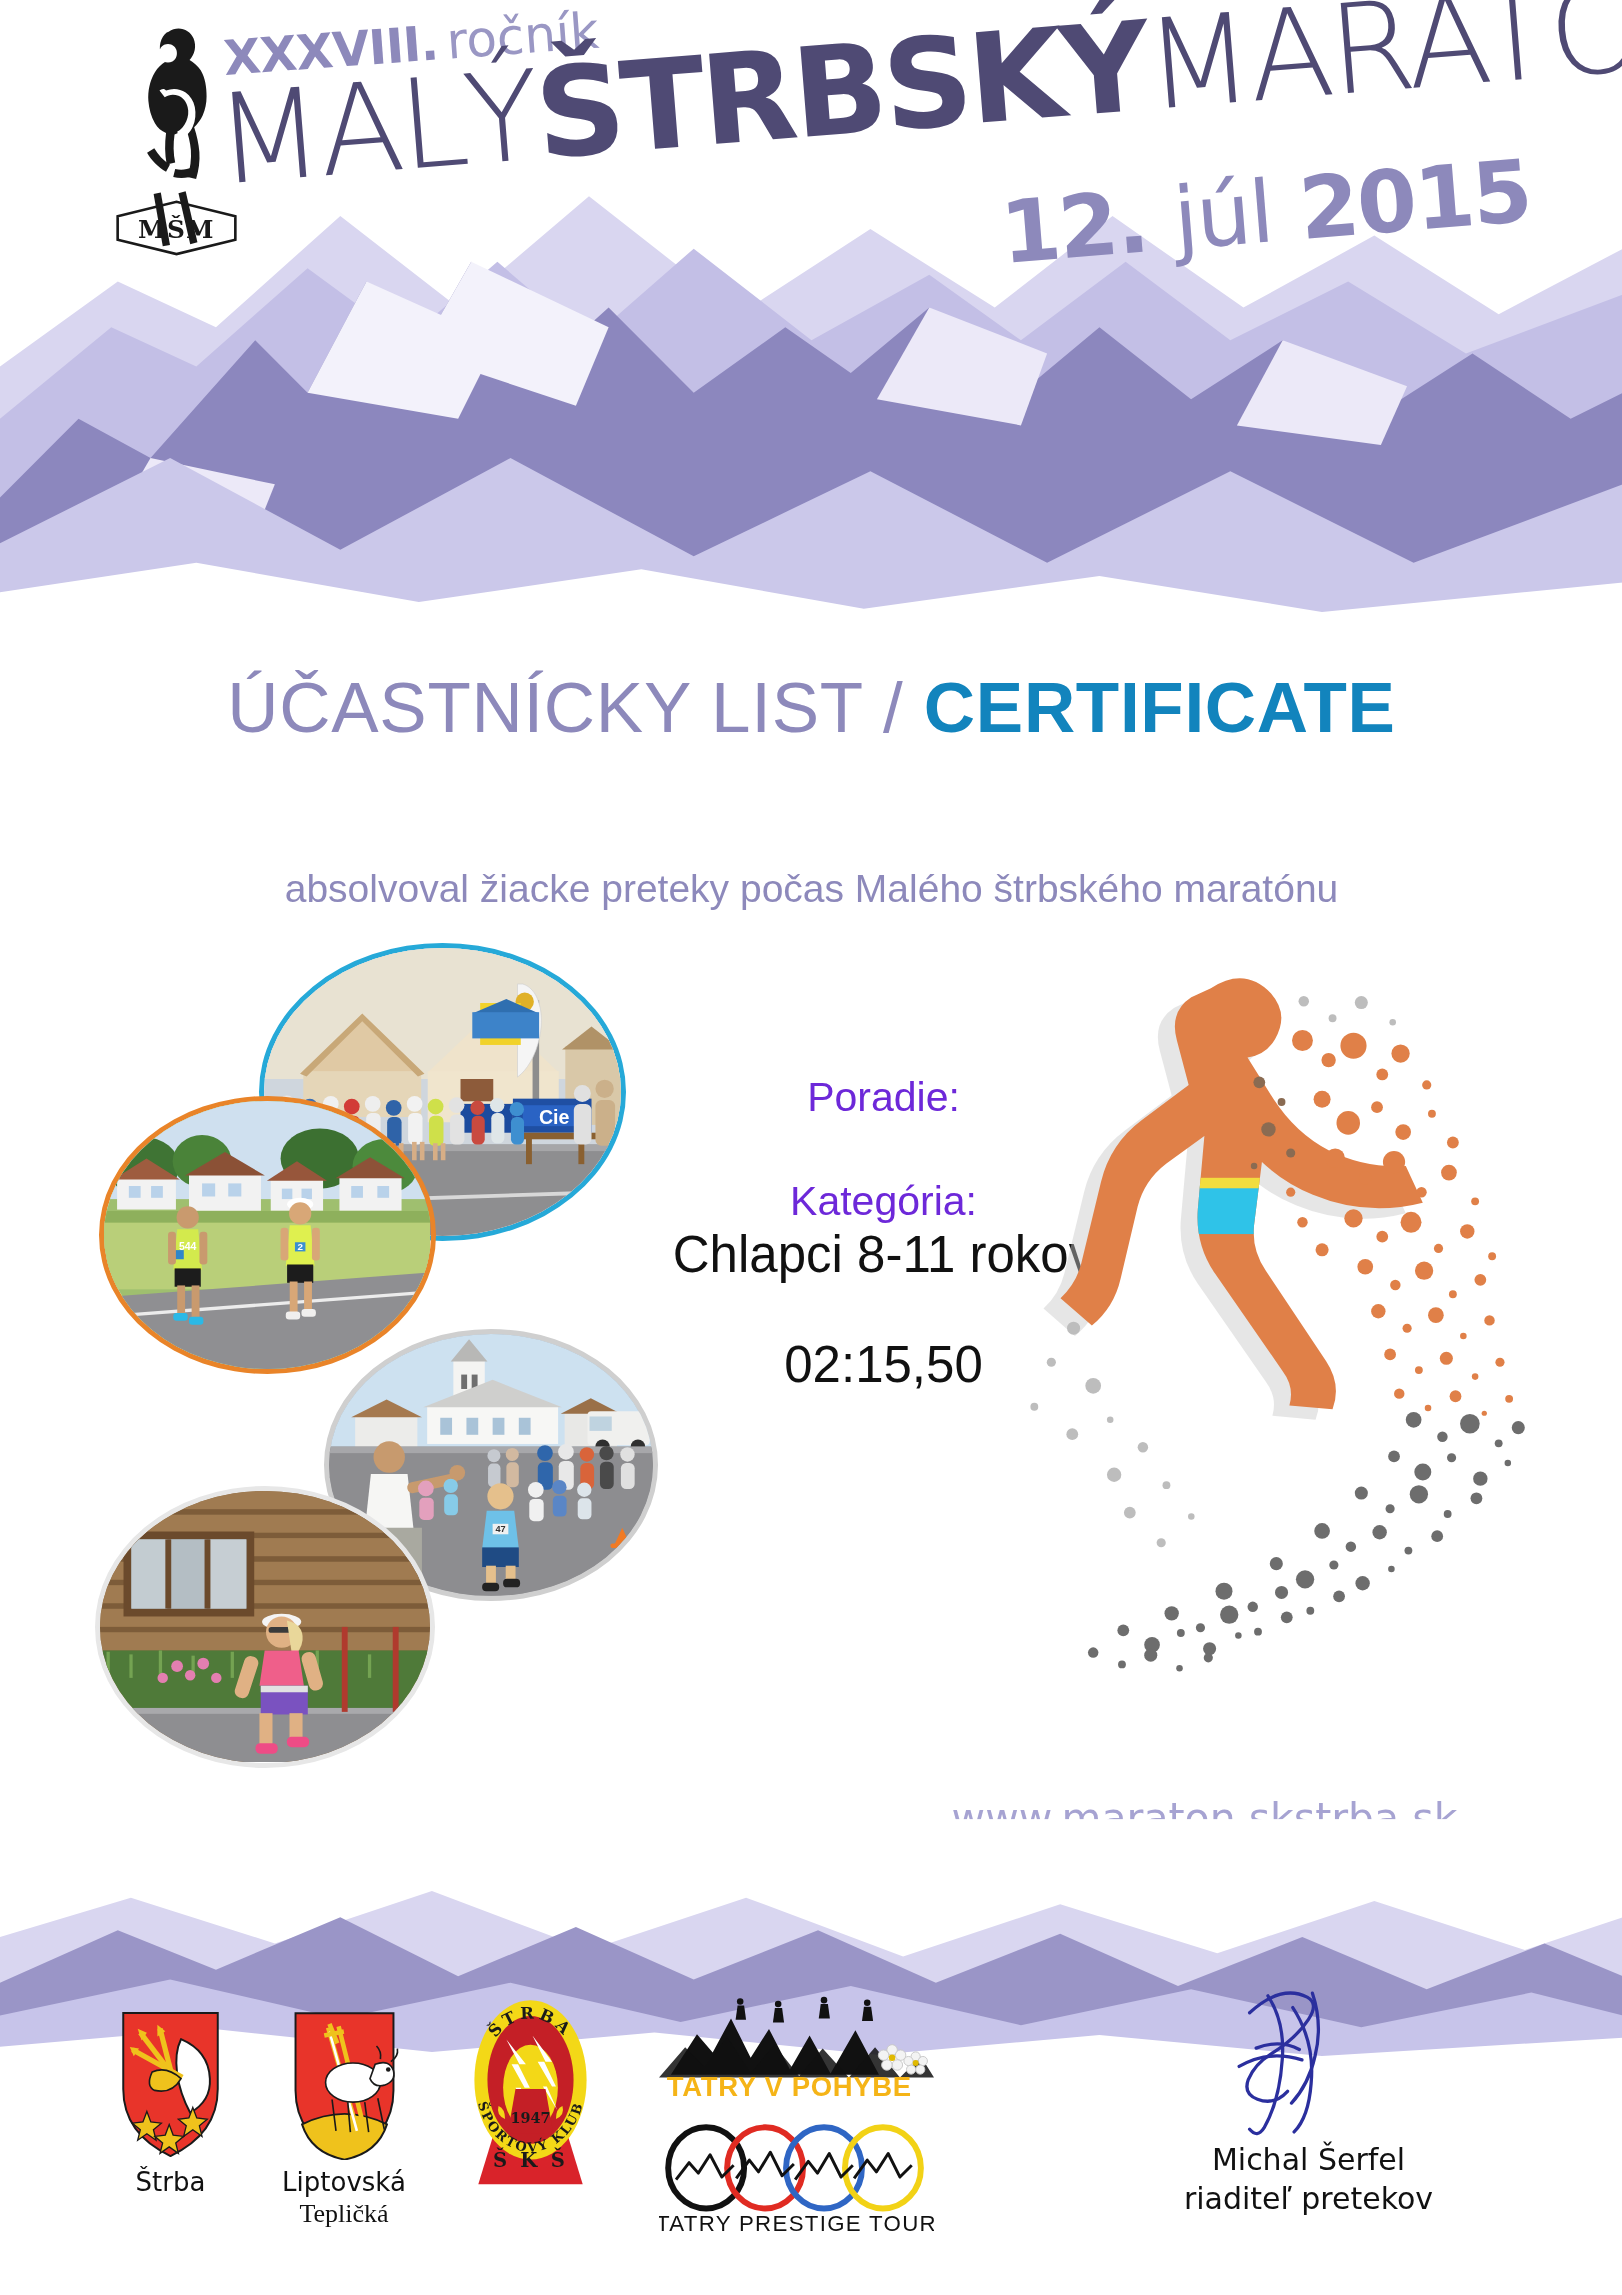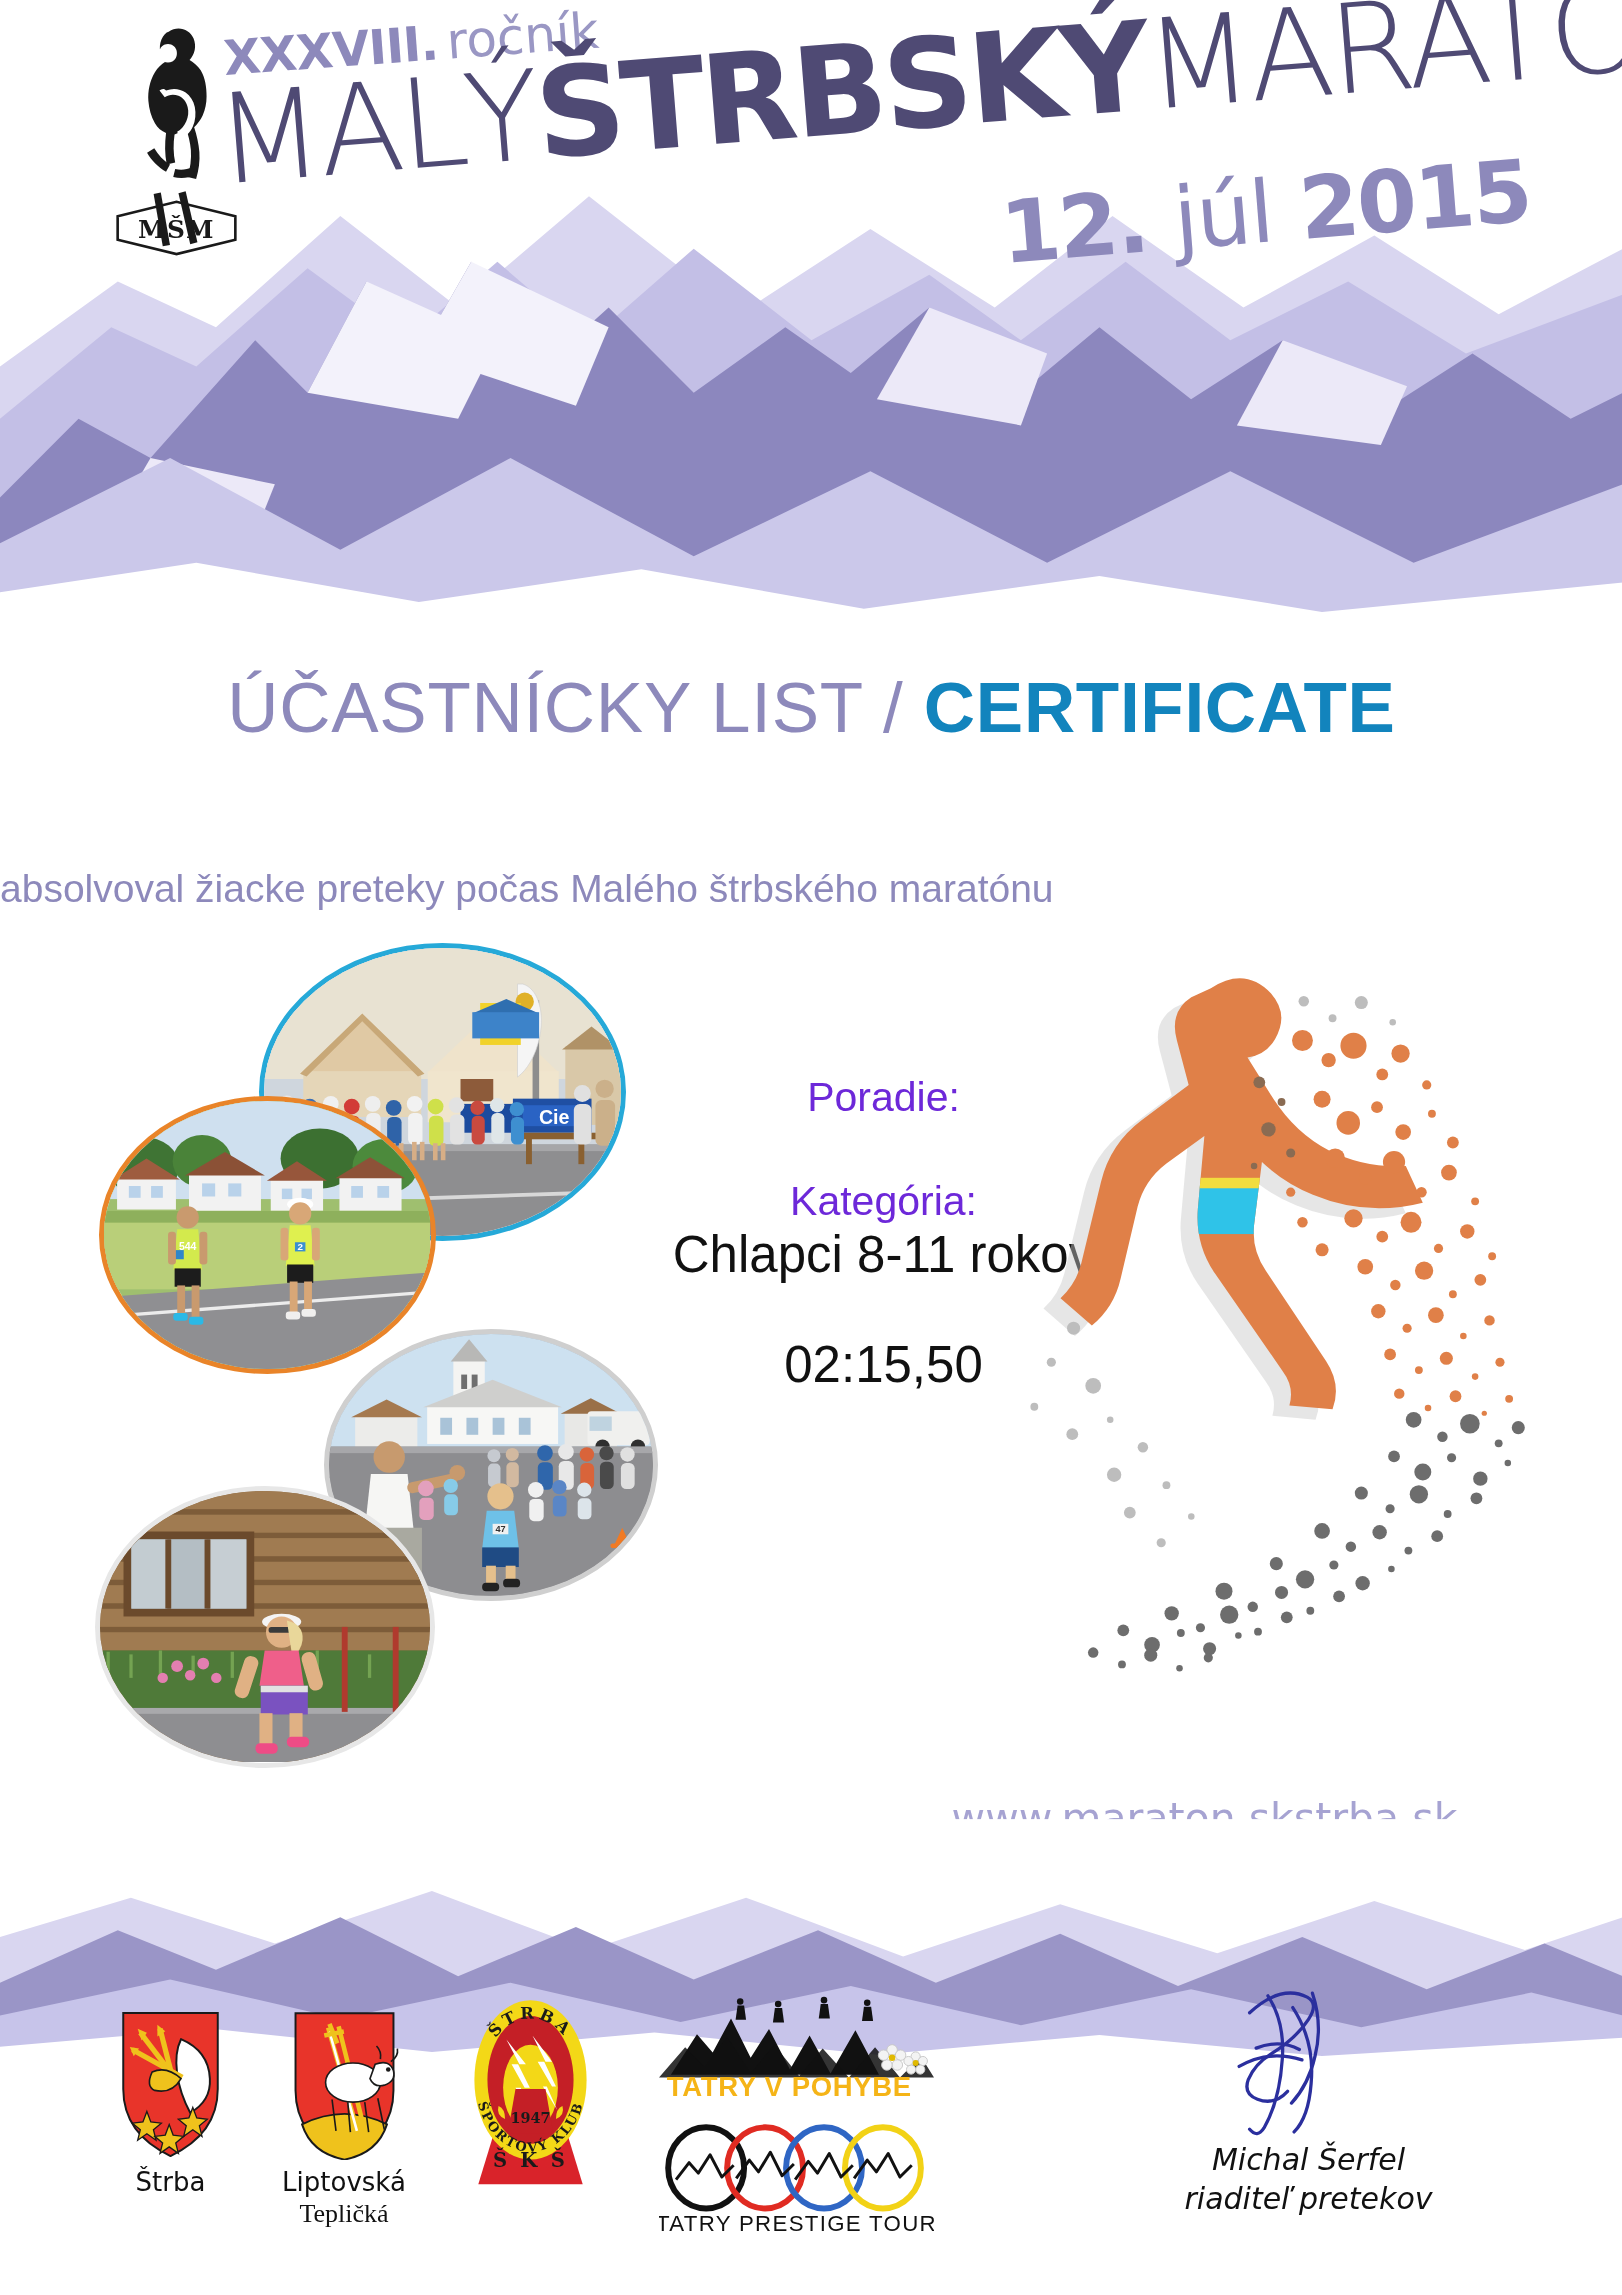--- a/index.html
+++ b/index.html
@@ -65,21 +65,21 @@
   .certTitle .en{color:#1284bd;font-weight:bold;}
 
   .athleteName{
     position:absolute;left:0;right:0;top:766px;
     text-align:center;
     font-family:"Liberation Sans",sans-serif;
     font-size:60px;color:#111;letter-spacing:0px;
   }
   .subLine{
     position:absolute;left:0;right:0;top:867px;
-    text-align:left;
+    text-align:center;
     font-family:"Liberation Sans",sans-serif;
     font-size:39px;color:#8d89bb;letter-spacing:0px;
   }
 
   
   .photos{position:absolute;left:92px;top:936px;width:543px;height:890px;}
   .oval{position:absolute;border-radius:50%;overflow:hidden;}
   .oval .img{position:absolute;inset:0;}
 
   #ph1{left:167px;top:6.5px;width:357px;height:288px;border:5.9px solid #26a9d8;}
@@ -109,21 +109,21 @@
   .logos{position:absolute;left:79px;top:1989px;width:883px;height:275px;}
   .logo-item{position:absolute;text-align:center;}
   .logo-cap{font-family:"DejaVu Sans",sans-serif;font-size:26px;color:#111;line-height:1.2;margin-top:5.2px;}
 
   #lg1{left:13px;top:19.6px;width:157px;}
   #lg2{left:183px;top:19.6px;width:164px;}
   #lg3{left:366px;top:6.5px;width:170px;}
   #lg4{left:563px;top:6.5px;width:308px;}
 
   
-  .sign{position:absolute;left:1099px;top:1989px;width:419px;text-align:center;font-style:italic;}
+  .sign{position:absolute;left:1099px;top:1989px;width:419px;text-align:center;}
   .sign-name{font-family:"DejaVu Sans",sans-serif;font-size:30px;color:#111;line-height:1.3;}
 </style>
 </head>
 <body>
 
 <div class="page">
 
   <div class="header-band">
     <svg class="header-svg" width="1623" height="661" viewBox="0 0 2480 1010">
       <rect x="0" y="0" width="2480" height="1010" fill="#ffffff"></rect>

